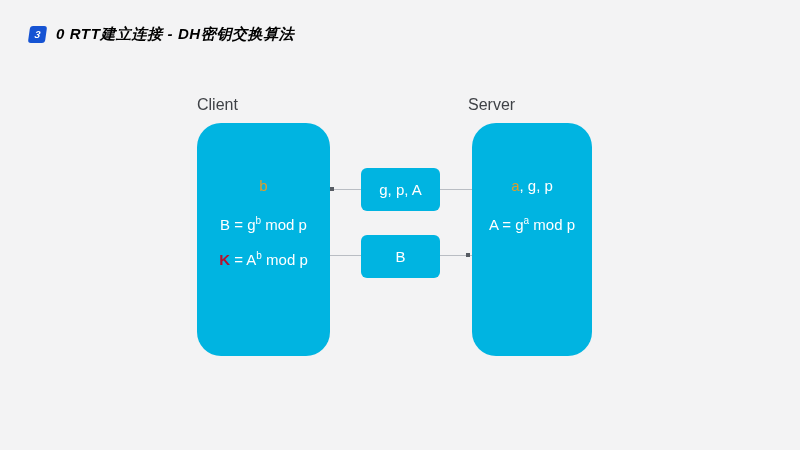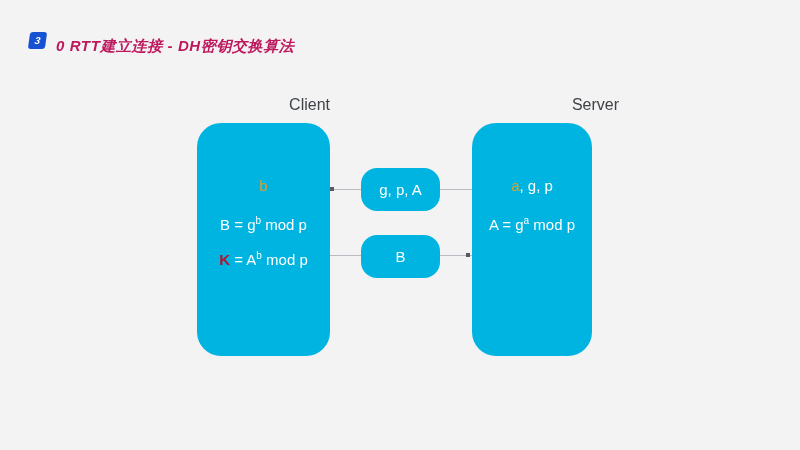--- a/index.html
+++ b/index.html
@@ -33,41 +33,40 @@
     transform: skewX(-8deg);
     color: #ffffff;
     font-size: 10px;
     font-weight: bold;
     font-style: italic;
     display: flex;
     align-items: center;
     justify-content: center;
   }
   .title {
-    color: #be185d;
+    color: #000000;
     font-size: 15px;
     font-weight: bold;
     font-style: italic;
     letter-spacing: 0.6px;
     white-space: nowrap;
-    margin-top: 12px;
   }
 
   
   .node-label {
     position: absolute;
     top: 95px;
     height: 19px;
     line-height: 19px;
-    text-align: right;
+    text-align: left;
     color: #3f4247;
     font-size: 16px;
   }
   .client-label { left: 197px; width: 133px; }
-  .server-label { left: 488px; width: 131px; }
+  .server-label { left: 468px; width: 131px; }
 
   
   .node {
     position: absolute;
     top: 123px;
     height: 233px;
     background: #00b4e1;
     border-radius: 24px;
   }
   .client-box { left: 197px; width: 133px; }
@@ -90,21 +89,21 @@
   .accent-orange { color: #dd9e2b; }
   .accent-red { color: #b5122d; font-weight: bold; }
 
   
   .msg {
     position: absolute;
     left: 361px;
     width: 79px;
     height: 43px;
     background: #00b4e1;
-    border-radius: 16px;
+    border-radius: 6px;
     display: flex;
     align-items: center;
     justify-content: center;
     color: #ffffff;
     font-size: 15px;
   }
   .msg-1 { top: 168px; }
   .msg-2 { top: 235px; }
 
   

